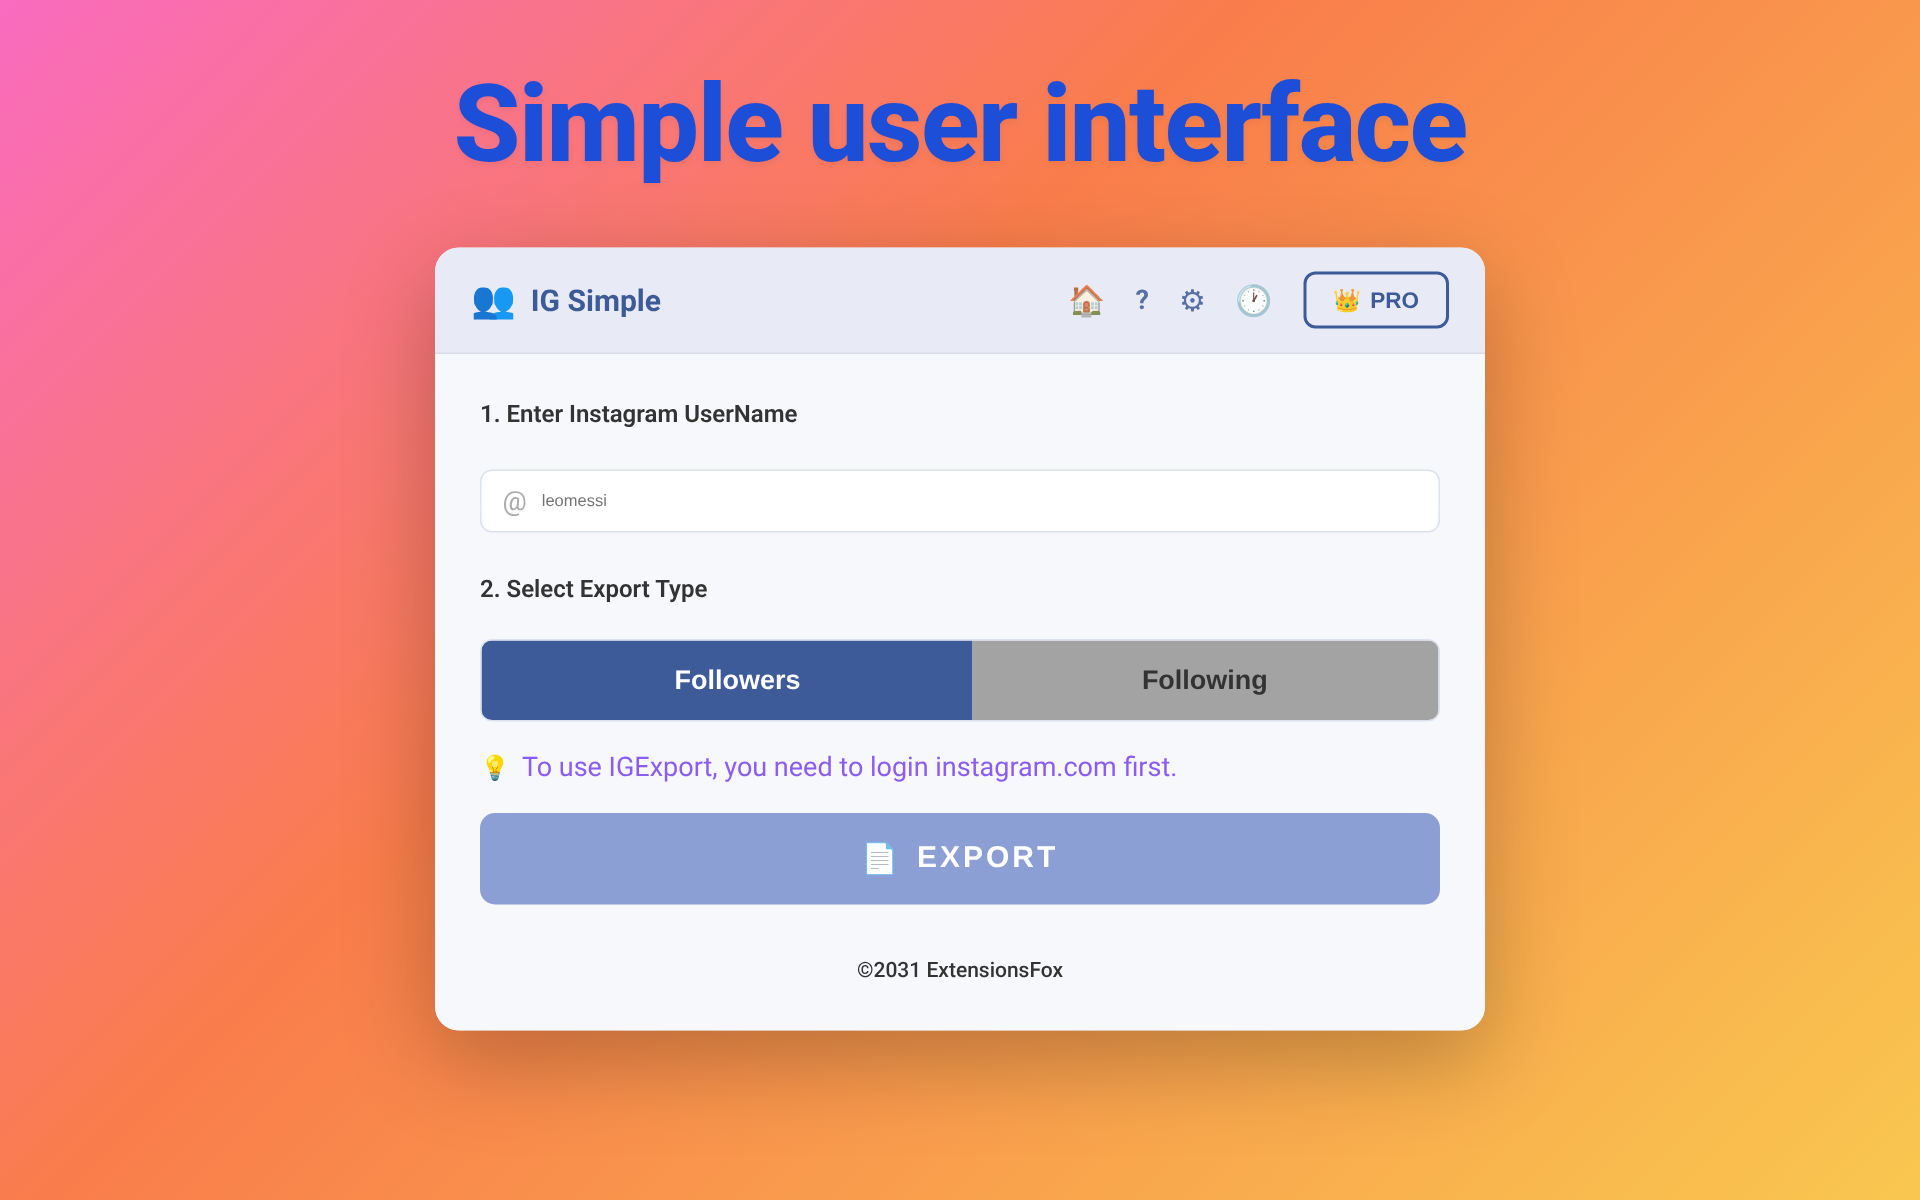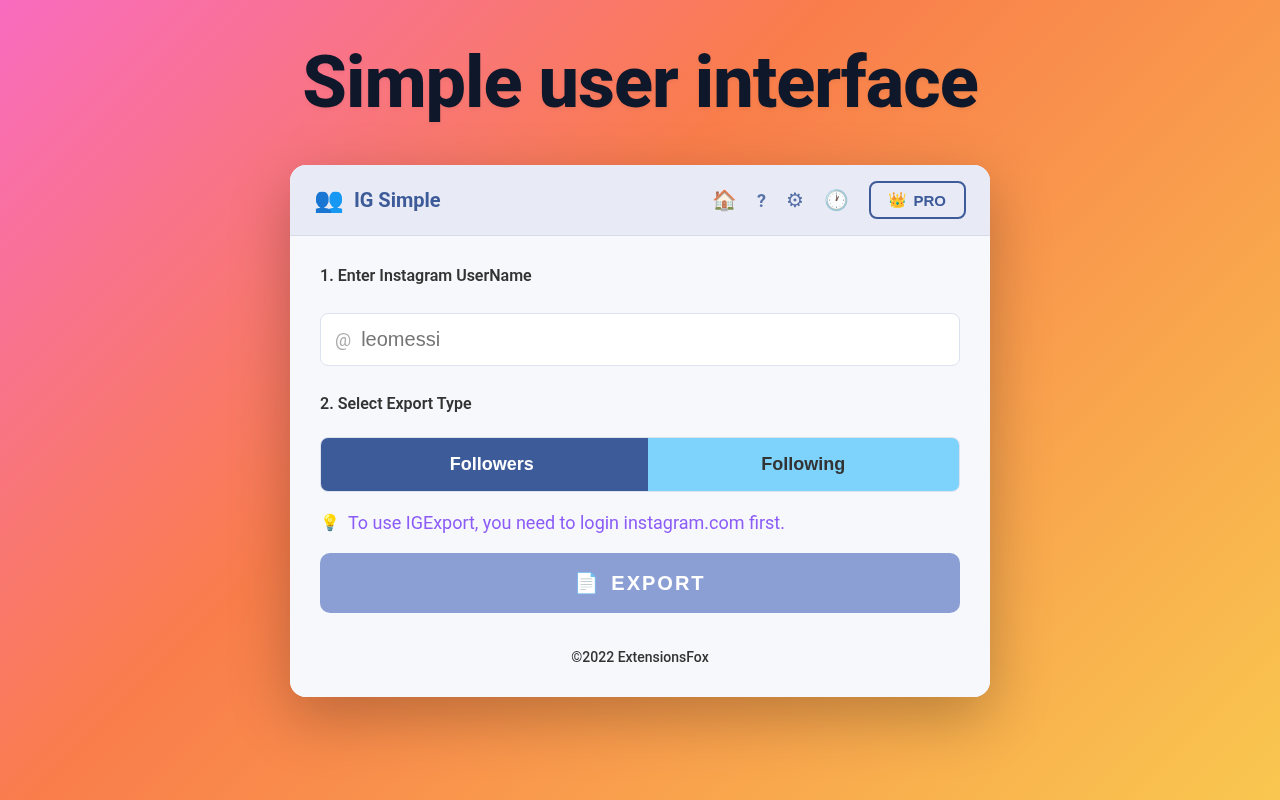--- a/index.html
+++ b/index.html
@@ -11,21 +11,21 @@
       font-family: -apple-system, BlinkMacSystemFont, 'Segoe UI', Roboto, sans-serif;
       background: linear-gradient(135deg, #f96bbf 0%, #f97d4b 40%, #f9c74f 100%);
       display: flex;
       flex-direction: column;
       align-items: center;
       justify-content: flex-start;
       padding-top: 40px;
     }
 
     .page-heading {
-      color: #0f172a;
+      color: #1d4ed8;
       font-size: 72px;
       font-weight: 800;
       text-align: center;
       margin-bottom: 40px;
       letter-spacing: -1px;
       text-shadow: 0 2px 4px rgba(0,0,0,0.05);
     }
 
     .app-window {
       background: #f0f2f8;
@@ -111,21 +111,21 @@
 
     .at-icon {
       color: #aaa;
       font-size: 18px;
       margin-right: 10px;
     }
 
     .username-input {
       border: none;
       outline: none;
-      font-size: 20px;
+      font-size: 11px;
       color: #8b5cf6;
       padding: 14px 0;
       background: transparent;
       width: 100%;
     }
 
     .export-type-label {
       color: #333;
       font-size: 16px;
       font-weight: 600;
@@ -150,21 +150,21 @@
       transition: background 0.2s;
     }
 
     .toggle-btn.active {
       background: #3d5a99;
       color: white;
       padding-left: 31px;
     }
 
     .toggle-btn.inactive {
-      background: #7dd3fc;
+      background: #a3a3a3;
       color: #333;
     }
 
     .info-row {
       display: flex;
       align-items: flex-start;
       gap: 8px;
       margin-bottom: 20px;
       color: #3d5a99;
       font-size: 14px;
@@ -255,18 +255,18 @@
       <span class="info-icon">💡</span>
       <span class="info-text">To use IGExport, you need to login instagram.com first.</span>
     </div>
 
     <button class="export-button">
       <span>📄</span>
       <span>EXPORT</span>
     </button>
 
     <div class="footer">
-      <span>©2022</span>
+      <span>©2031</span>
       <span>ExtensionsFox</span>
     </div>
 
   </div>
 </div>
 
 </body></html>

